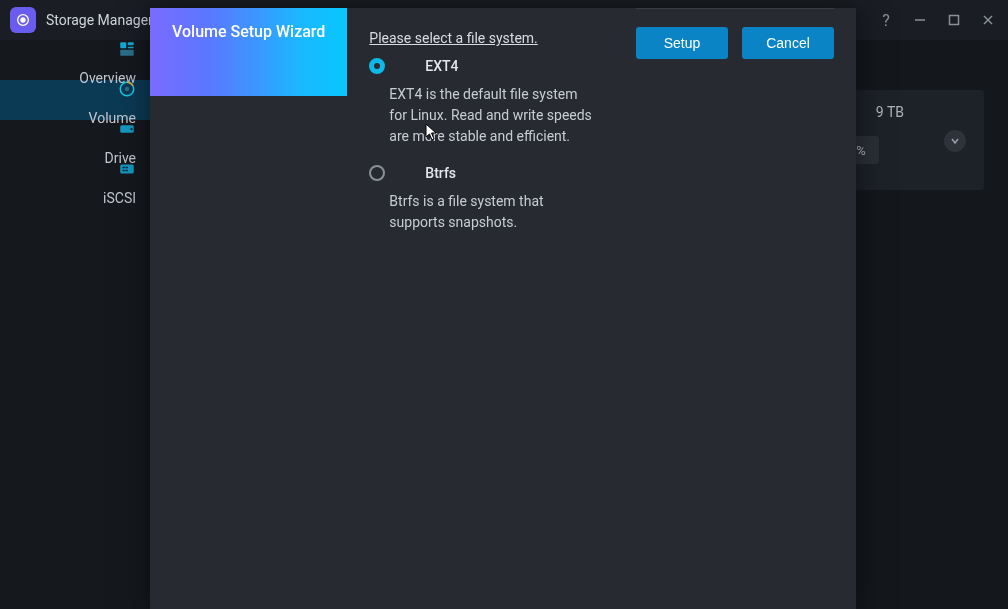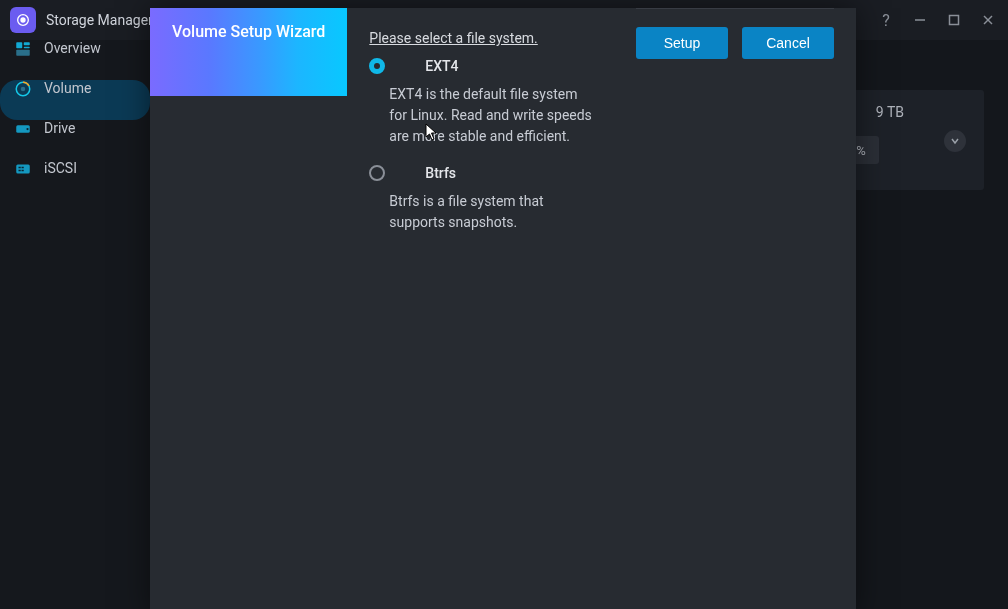--- a/index.html
+++ b/index.html
@@ -41,29 +41,30 @@
   .window-controls span { cursor: pointer; display:flex; align-items:center; justify-content:center; width:16px;}
   
   .sidebar {
     position: absolute;
     left: 0; top: 40px;
     width: 150px;
     height: 569px;
     background: #15181d;
   }
   .side-item {
-    display: flex; align-items: flex-start;
+    display: flex; align-items: flex-end;
     height: 40px;
     padding: 0 14px;
     gap: 12px;
     font-size: 14px;
     color: #c2c6ce;
     cursor: pointer;
-  }
-  .side-item.active { background: #0b3a55; border-radius: 17px; }
+    flex-direction: column;
+  }
+  .side-item.active { background: #0b3a55; }
   .side-icon { width: 18px; height: 18px; display:flex; align-items:center; justify-content:center; }
   .side-icon svg { width: 18px; height: 18px; }
 
   
   .bg-panel {
     position: absolute;
     left: 150px; right: 0;
     top: 40px; bottom: 0;
     background: #14171c;
   }

